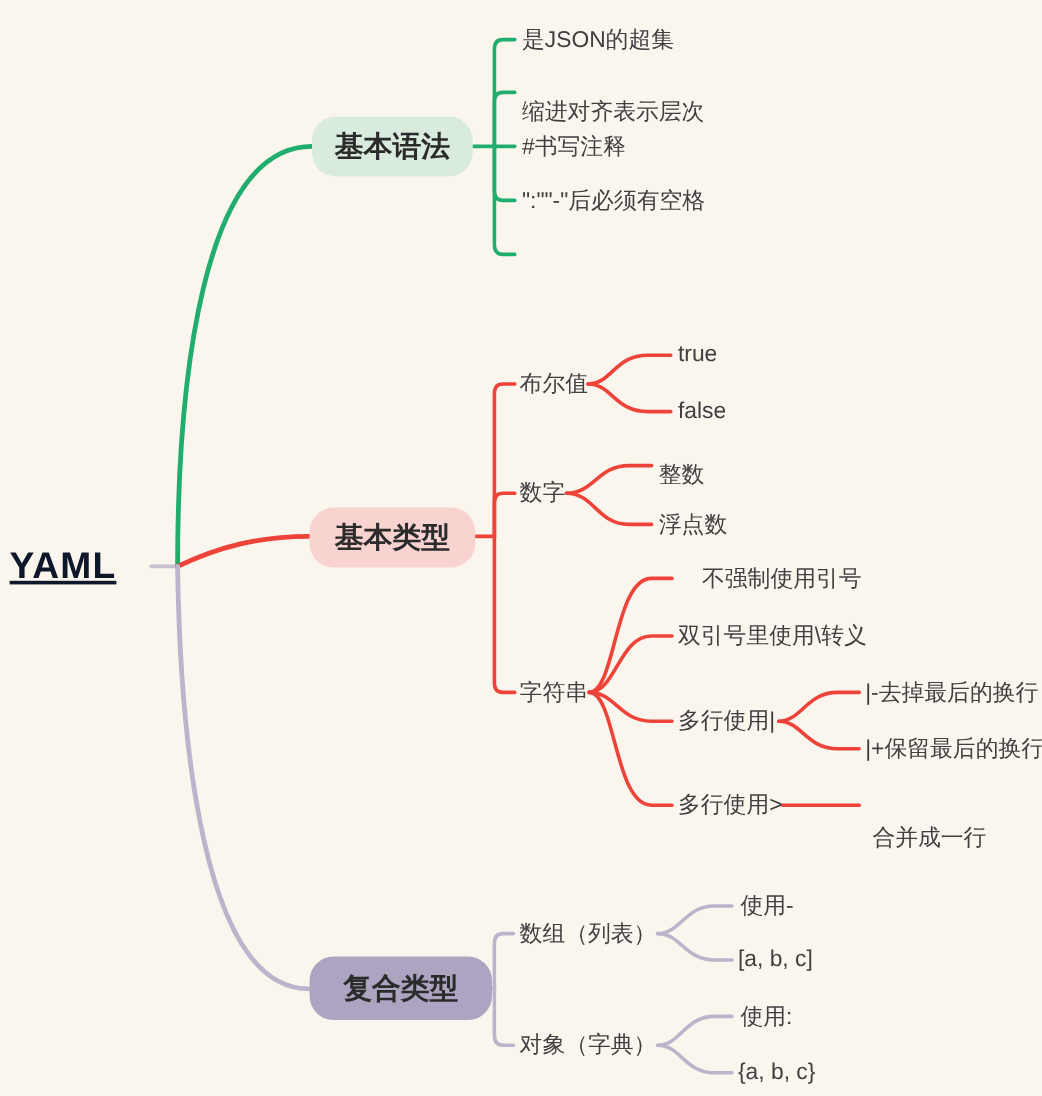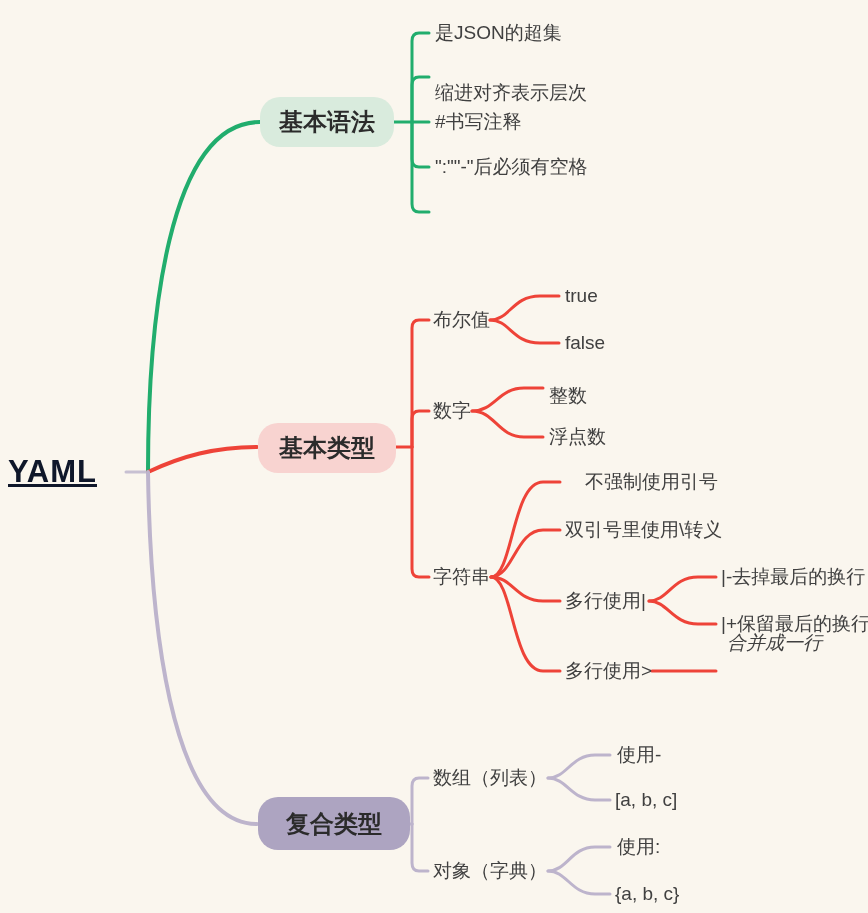--- a/index.html
+++ b/index.html
@@ -99,21 +99,21 @@
   <div class="leaf" style="left:565px;top:343px;">false</div>
   <div class="leaf" style="left:549px;top:396px;">整数</div>
   <div class="leaf" style="left:549px;top:437px;">浮点数</div>
   <div class="leaf" style="left:565px;top:482px;margin-left:20px;">不强制使用引号</div>
   <div class="leaf" style="left:565px;top:530px;text-align:center;">双引号里使用\转义</div>
   <div class="leaf" style="left:565px;top:601px;">多行使用|</div>
   <div class="leaf" style="left:565px;top:671px;">多行使用&gt;</div>
 
   <div class="leaf" style="left:721px;top:577px;">|-去掉最后的换行</div>
   <div class="leaf" style="left:721px;top:624px;">|+保留最后的换行</div>
-  <div class="leaf" style="left:727px;top:643px;font-style:italic;">合并成一行</div>
+  <div class="leaf" style="left:727px;top:698px;">合并成一行</div>
 
   <div class="leaf" style="left:433px;top:778px;">数组（列表）</div>
   <div class="leaf" style="left:433px;top:871px;">对象（字典）</div>
 
   <div class="leaf" style="left:617px;top:755px;">使用-</div>
   <div class="leaf" style="left:615px;top:800px;">[a, b, c]</div>
   <div class="leaf" style="left:617px;top:847px;">使用:</div>
   <div class="leaf" style="left:615px;top:894px;">{a, b, c}</div>
 
 </div>

